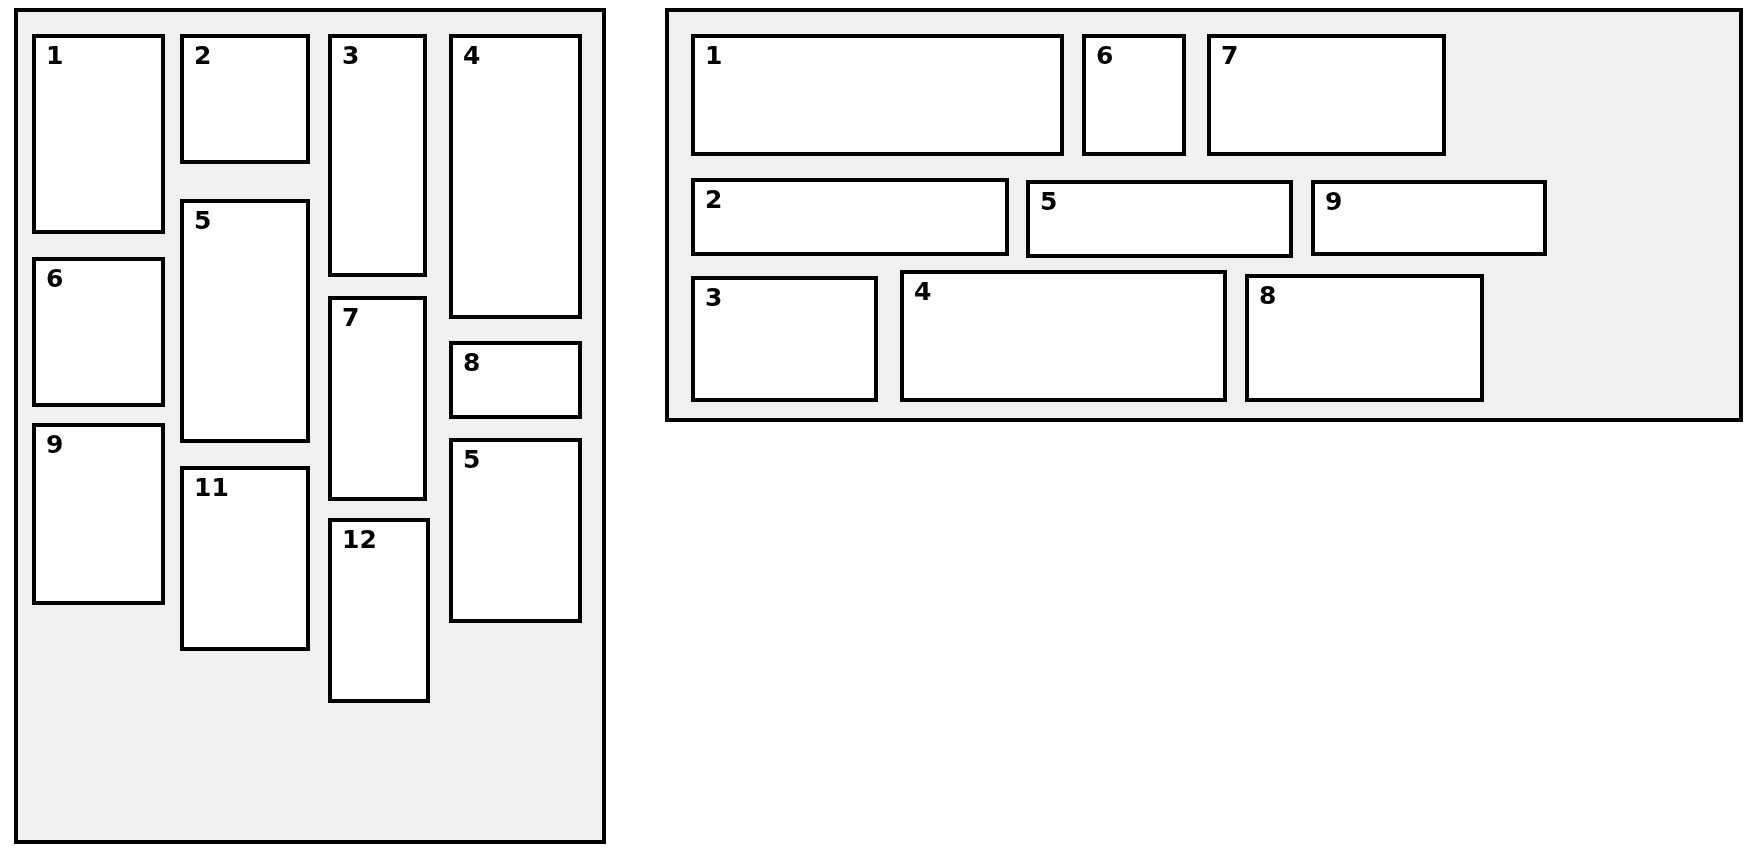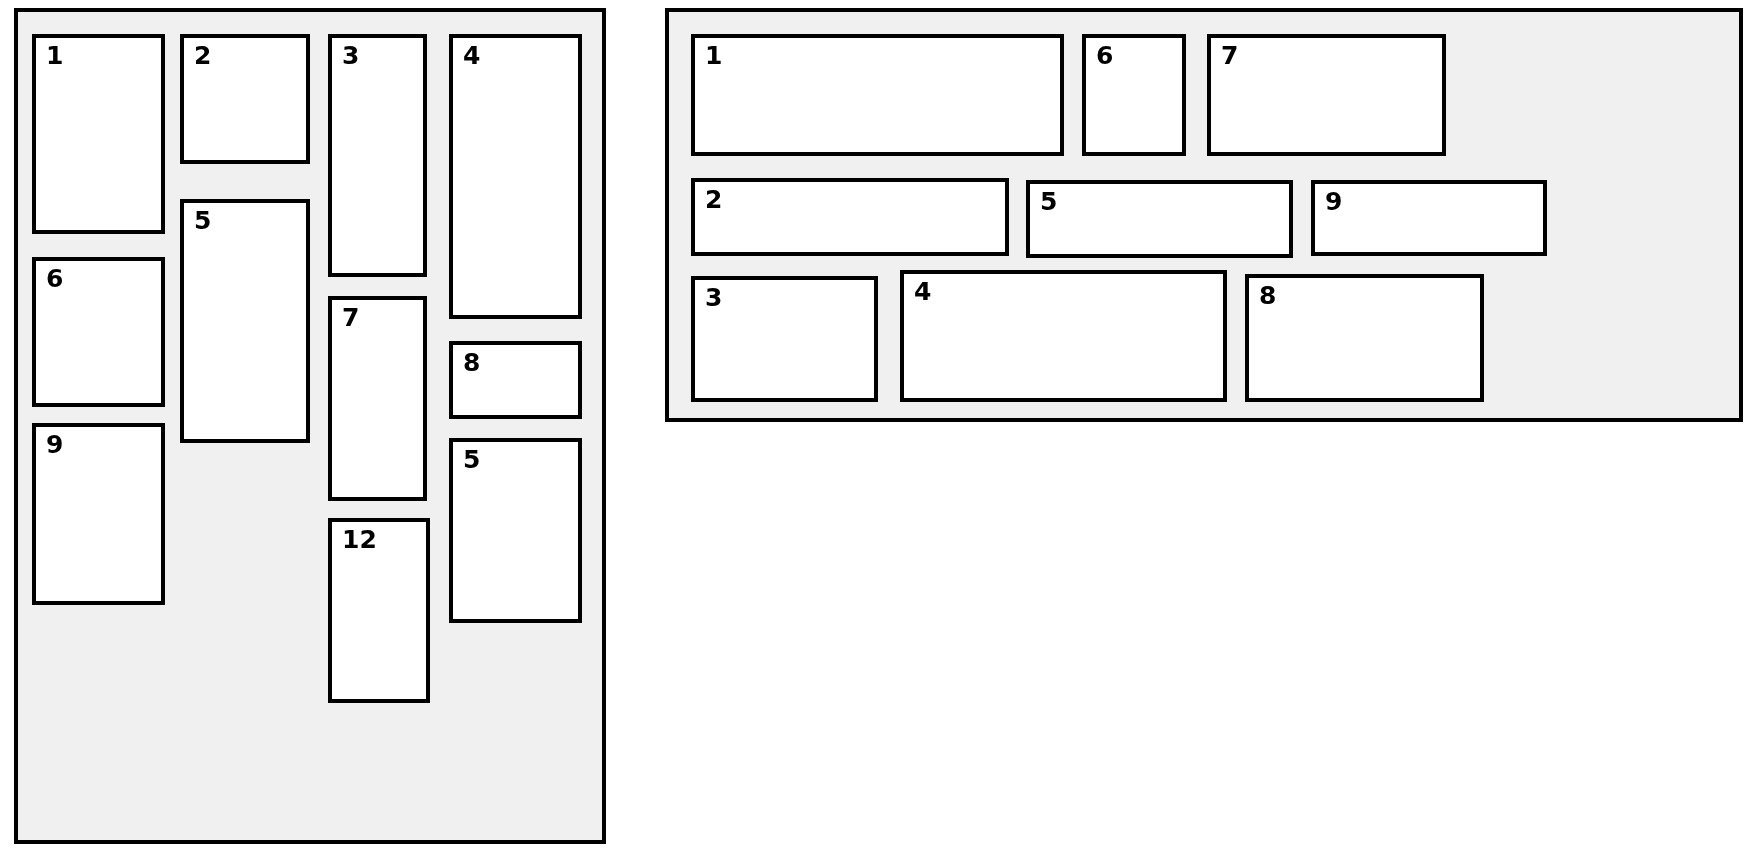--- a/index.html
+++ b/index.html
@@ -74,20 +74,23 @@
       </div>
       <div class="cell" style="left: 431px; top: 329px; width: 133px; height: 78px; background: rgb(255, 255, 255); border-color: rgb(0, 0, 0); border-width: 4px;">
         <span class="cell-label">8</span>
       </div>
       <div class="cell" style="left: 14px; top: 411px; width: 133px; height: 182px; background: rgb(255, 255, 255); border-color: rgb(0, 0, 0); border-width: 4px;">
         <span class="cell-label">9</span>
       </div>
       <div class="cell" style="left: 431px; top: 426px; width: 133px; height: 185px; background: rgb(255, 255, 255); border-color: rgb(0, 0, 0); border-width: 4px;">
         <span class="cell-label">5</span>
       </div>
+      <div class="cell" style="left: 162px; top: 454px; width: 130px; height: 185px; background: rgb(255, 255, 255); border-color: rgb(0, 0, 0); border-width: 4px;">
+        <span class="cell-label">11</span>
+      </div>
       <div class="cell" style="left: 310px; top: 506px; width: 102px; height: 185px; background: rgb(255, 255, 255); border-color: rgb(0, 0, 0); border-width: 4px;">
         <span class="cell-label">12</span>
       </div>
     </div>
     <div class="panel" style="left: 665px; top: 8px; width: 1078px; height: 414px; background: rgb(240, 240, 240); border-color: rgb(0, 0, 0); border-width: 4px;">
       <div class="cell" style="left: 22px; top: 22px; width: 373px; height: 122px; background: rgb(255, 255, 255); border-color: rgb(0, 0, 0); border-width: 4px;">
         <span class="cell-label">1</span>
       </div>
       <div class="cell" style="left: 413px; top: 22px; width: 104px; height: 122px; background: rgb(255, 255, 255); border-color: rgb(0, 0, 0); border-width: 4px;">
         <span class="cell-label">6</span>

